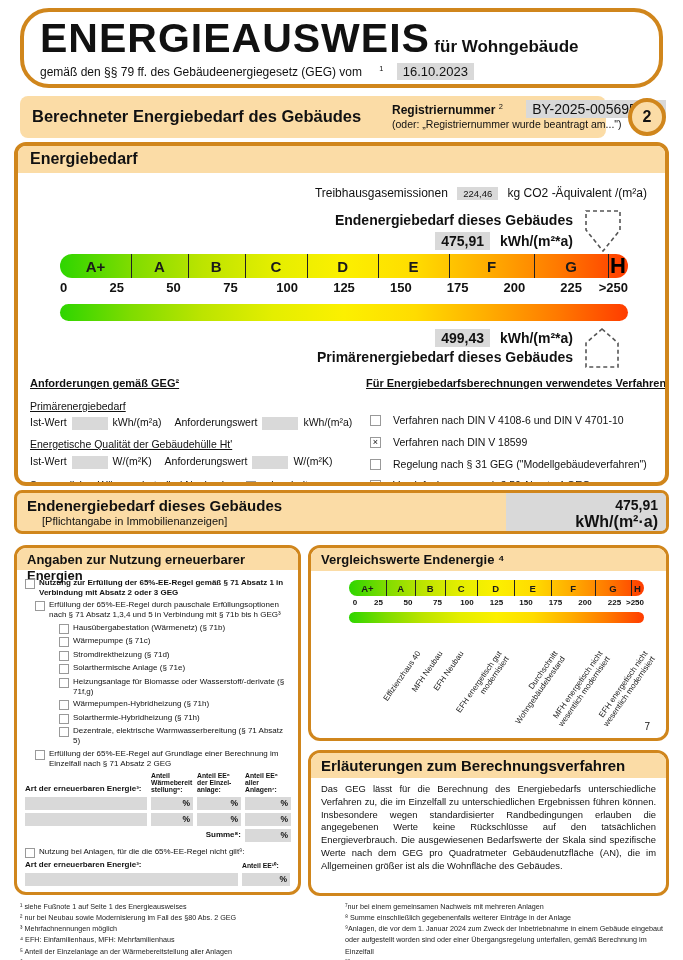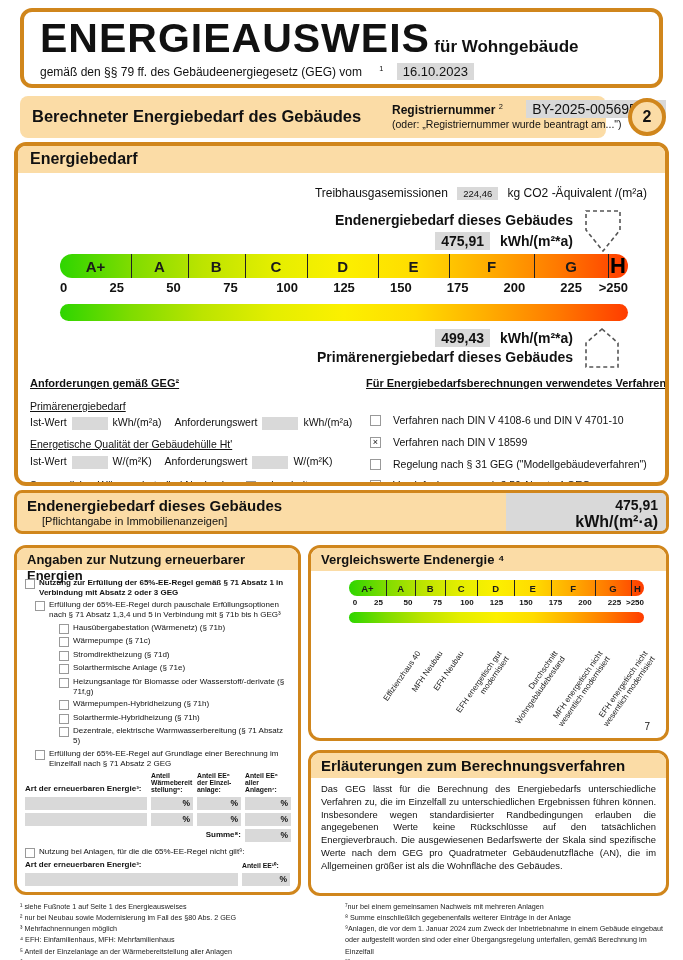--- a/index.html
+++ b/index.html
@@ -39,21 +39,21 @@
   .ghead{font-size:6.8px;font-weight:bold;line-height:1.1;align-self:end;}
   .rot{position:absolute;font-size:8px;color:#222;transform:translateX(-100%) rotate(-55deg);transform-origin:100% 0;text-align:right;line-height:1.12;}
   .fnote{font-size:7.2px;line-height:1.55;color:#222;}
   .housemark{position:absolute;}
 </style>
 </head>
 <body>
 
 <div class="page">
 
-  <div class="obox" style="left:20px;top:8px;width:643px;height:80px;border-radius:12px;padding:6px 16px 4px 16px;">
+  <div class="obox" style="left:20px;top:8px;width:643px;height:80px;border-radius:29px;padding:6px 16px 4px 16px;">
     <div style="white-space:nowrap;">
       <span class="h1">ENERGIEAUSWEIS</span>
       <span class="h1sub">für Wohngebäude</span>
     </div>
     <div class="lawline">
       <span>gemäß den §§ 79 ff. des Gebäudeenergiegesetz (GEG) vom</span>
       <sup style="margin:0 10px 0 14px;">1</sup>
       <span class="valbox" style="font-size:13px;">16.10.2023</span>
     </div>
   </div>

